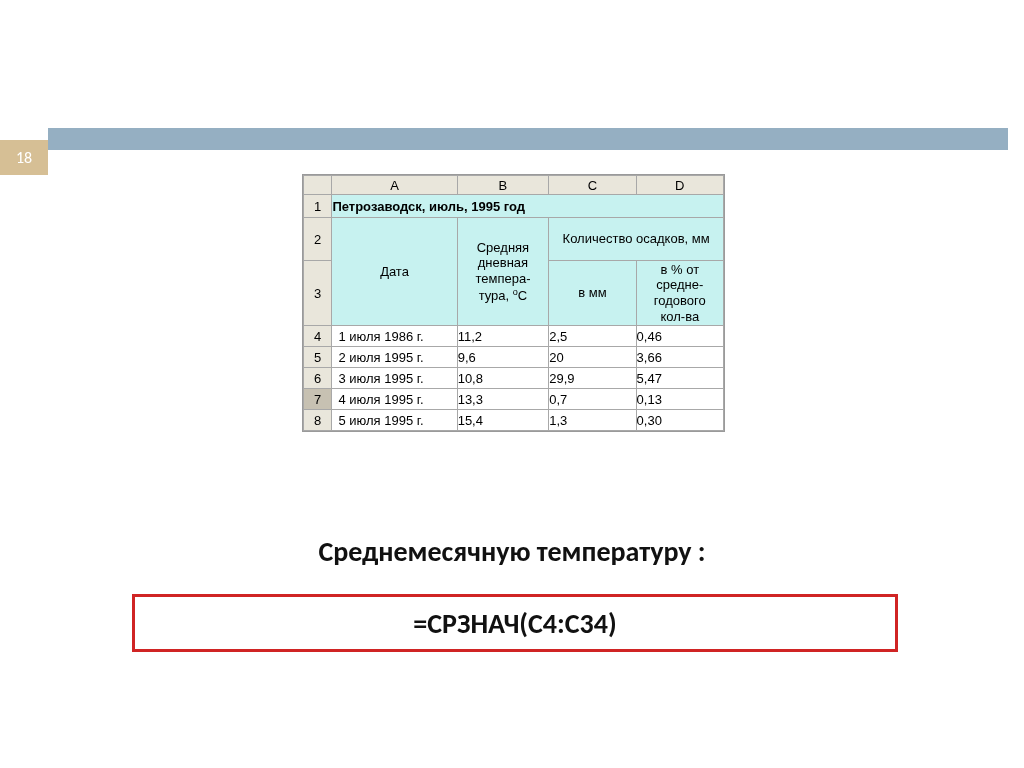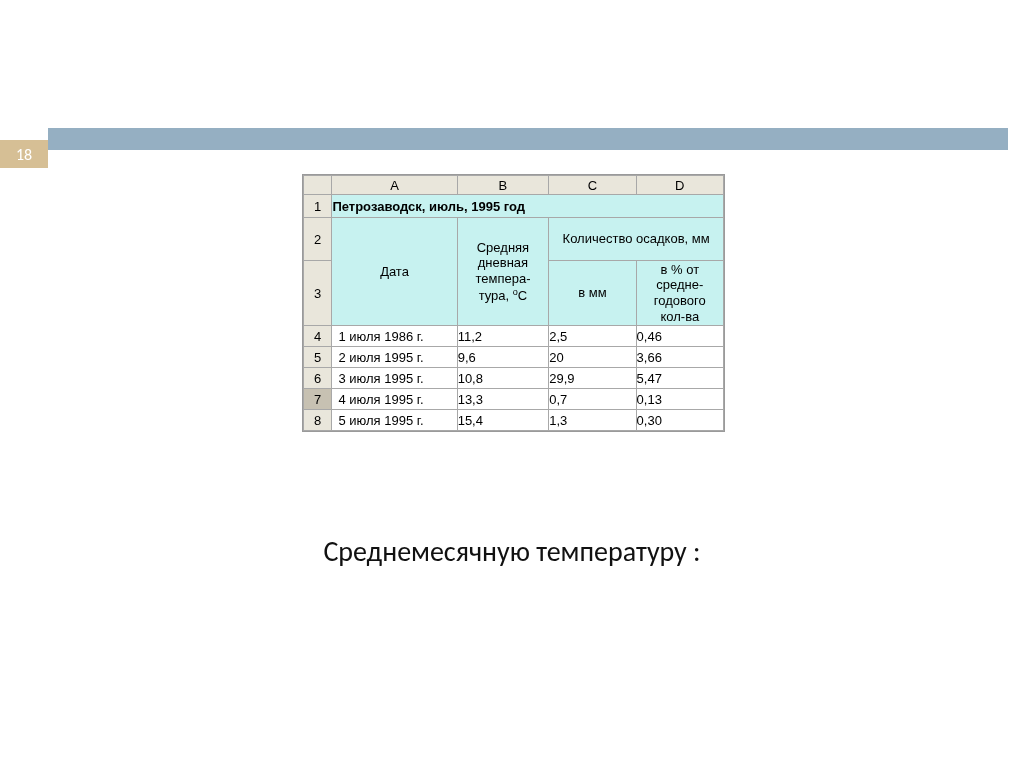--- a/index.html
+++ b/index.html
@@ -31,21 +31,21 @@
     top: 128px;
     width: 960px;
     height: 22px;
     background: #95afc2;
   }
   .badge {
     position: absolute;
     left: 0;
     top: 140px;
     width: 48px;
-    height: 28px;
+    height: 35px;
     background: #d6bf95;
     color: #ffffff;
     font-size: 16px;
     display: flex;
     align-items: center;
     justify-content: center;
   }
 
   
   .sheet-wrap {
@@ -119,21 +119,21 @@
   .colC { width: 82px; }
   .colD { width: 82px; }
 
   .caption {
     position: absolute;
     left: 0;
     width: 1024px;
     top: 534px;
     text-align: center;
     font-size: 28px;
-    font-weight: 400;
+    font-weight: 700;
     color: #111;
   }
   .formula-box {
     position: absolute;
     left: 132px;
     top: 594px;
     width: 760px;
     height: 52px;
     border: 3px solid #d02424;
     display: flex;
@@ -221,14 +221,17 @@
         <td>15,4</td>
         <td>1,3</td>
         <td>0,30</td>
       </tr>
     </tbody>
       </table>
   </div>
 
   <div class="caption">Среднемесячную температуру :</div>
 
+  <div class="formula-box">
+    <span>=СРЗНАЧ(C4:C34)</span>
+  </div>
 
 </div>
 
 </body></html>

